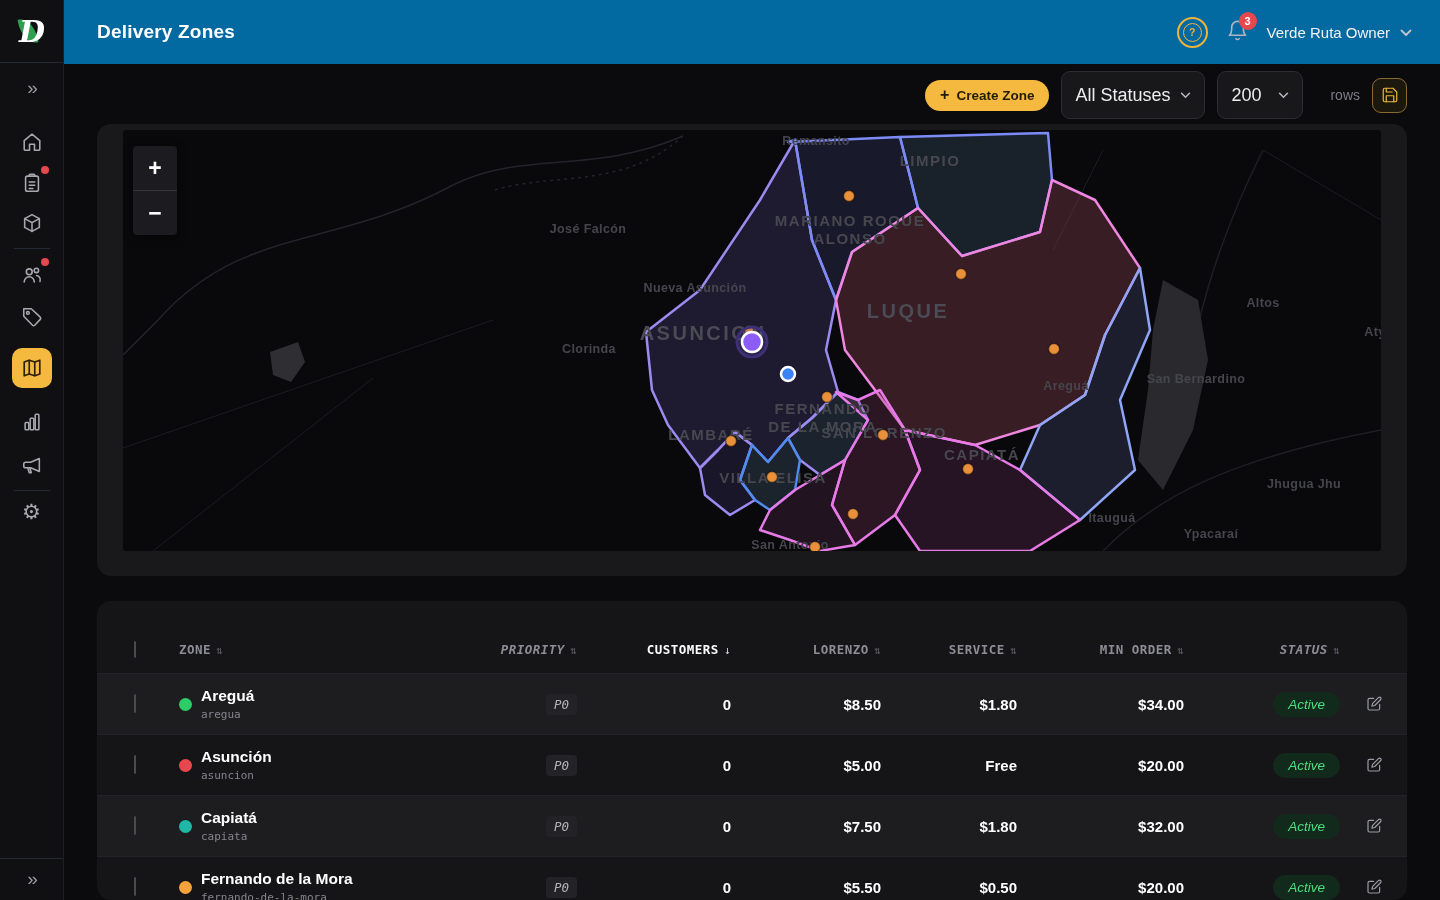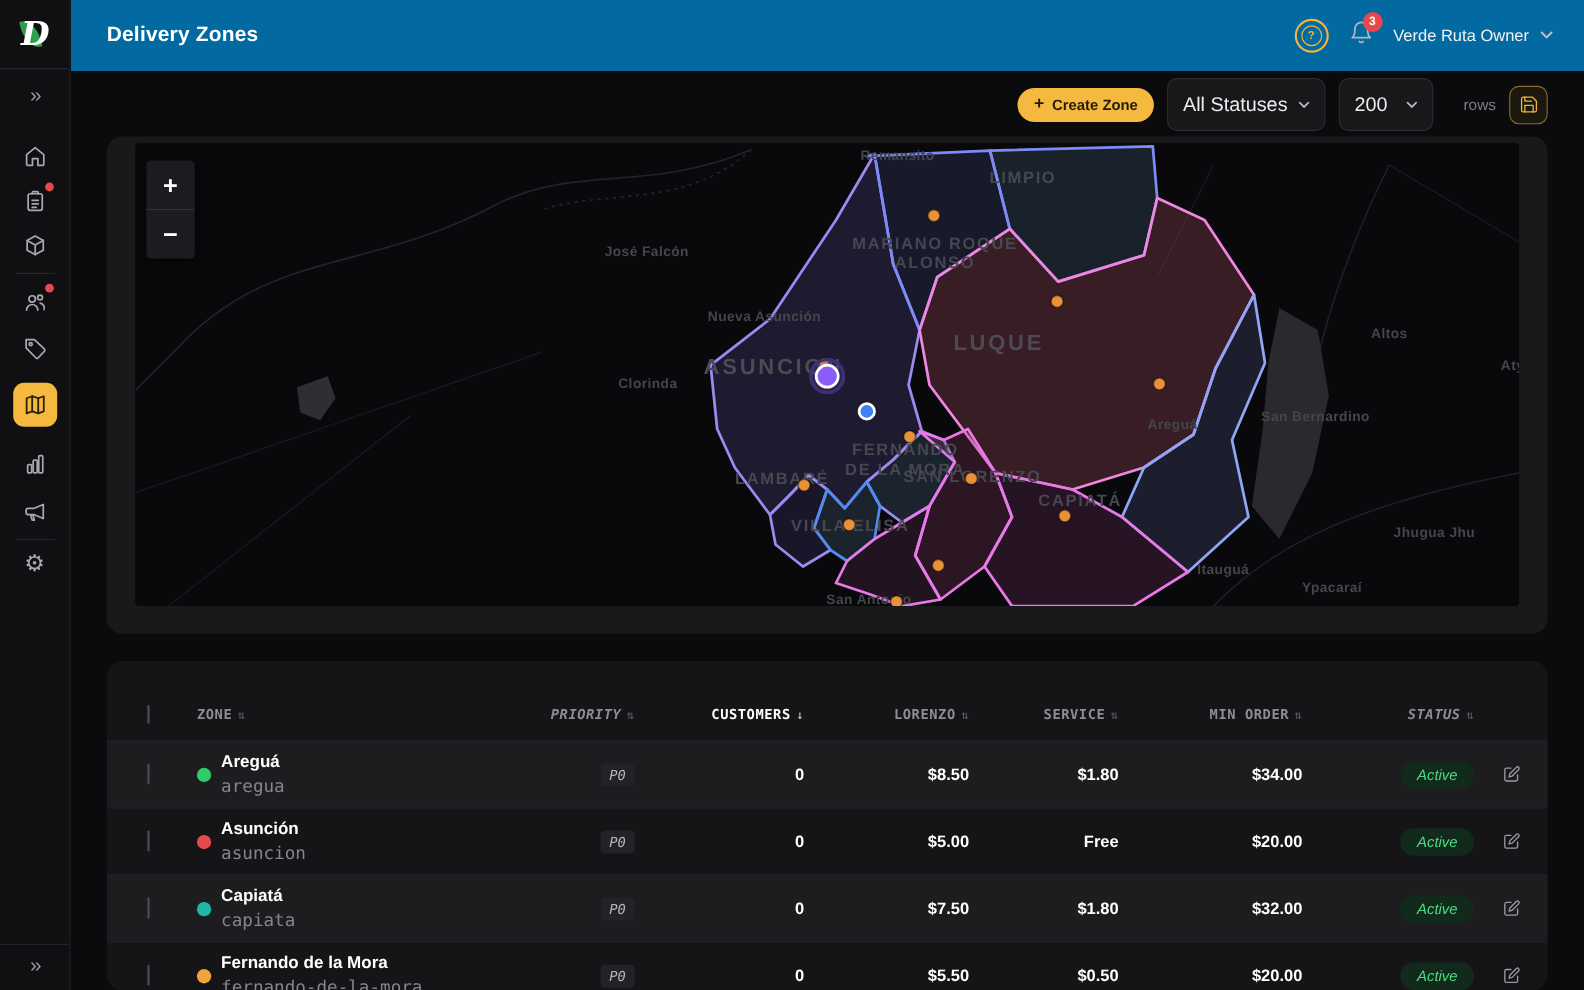--- a/index.html
+++ b/index.html
@@ -102,21 +102,21 @@
   .th-active .sort { color:#d6d6dc; }
   .cell-right { text-align:right; padding-right:6px; }
   .cell-center { text-align:right;font-style:italic; }
   .drow { height:61px; border-top:1px solid #232327; }
   .drow.alt { background:#1d1d20; }
   .checkbox { width:18px; height:18px; border:1.5px solid #4a4a52; border-radius:5px;
     background:#26262b; margin-left:37px; cursor:pointer; }
   .zone-cell { display:flex; align-items:center; gap:9px; padding-left:12px; }
   .zone-dot { width:13px; height:13px; border-radius:50%; flex:none; }
   .zone-name { font-size:15.5px; font-weight:bold; color:#fff; line-height:1.2; }
-  .zone-slug { font-family:"DejaVu Sans Mono",monospace; font-size:16px; color:#85858e; margin-top:2px; }
+  .zone-slug { font-family:"DejaVu Sans Mono",monospace; font-size:11px; color:#85858e; margin-top:2px; }
   .pri-badge { display:inline-block; font-family:"DejaVu Sans Mono",monospace; font-size:12.5px;
     color:#b4b4bc; background:#232327; padding:3px 8px; border-radius:4px; }
   .num { font-weight:bold; font-size:15px; color:#fff; }
   .status-badge { display:inline-block; background:#122a1c; color:#4ade80; font-size:13.5px;
     padding:5px 15px; border-radius:14px; }
   .edit-btn { background:none; border:none; cursor:pointer; display:flex; justify-content:center; width:100%; }
   .edit-btn svg { width:18px; height:18px; fill:none; stroke:#9a9aa3; stroke-width:1.6;
     stroke-linecap:round; stroke-linejoin:round; }
 </style>
 </head>

